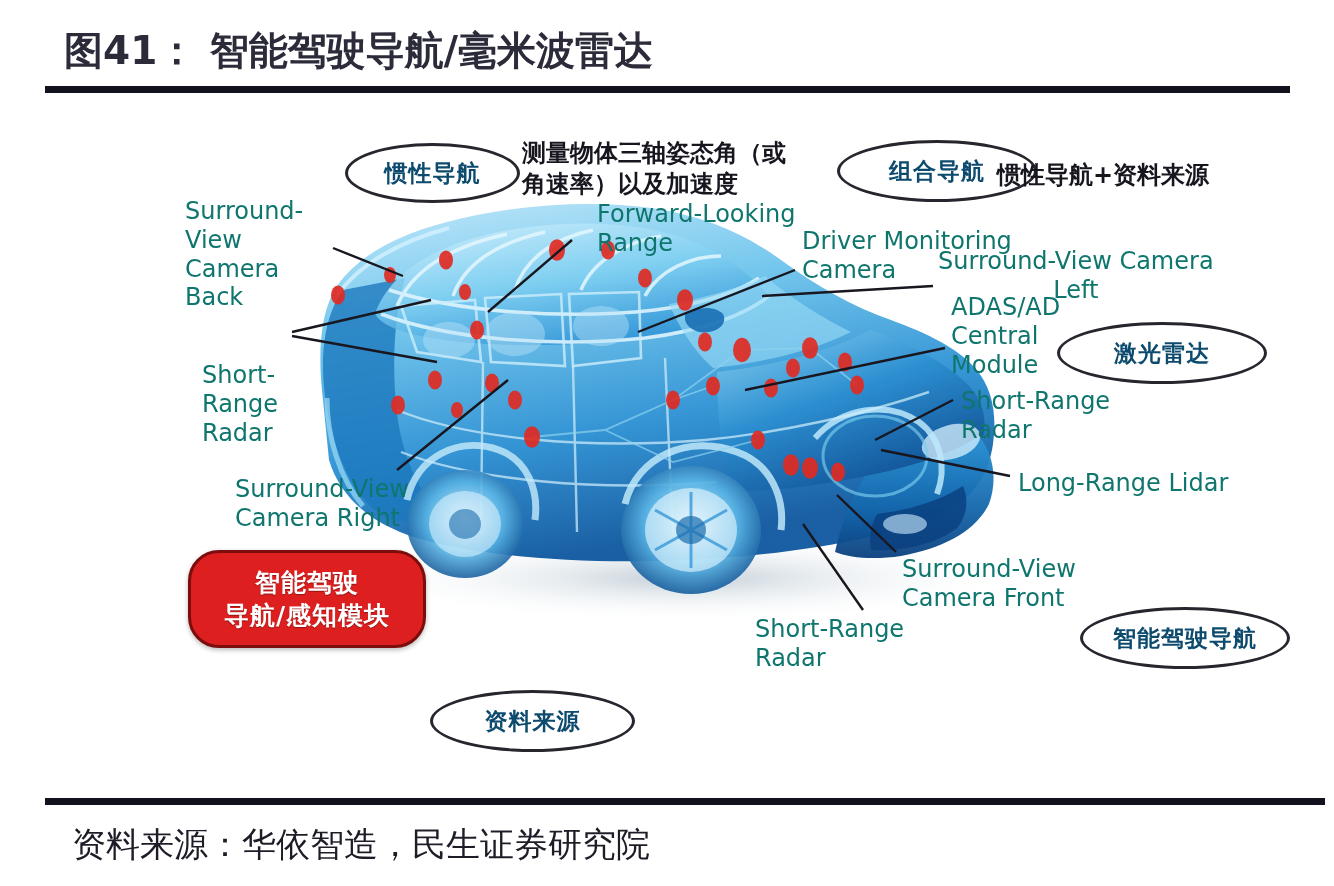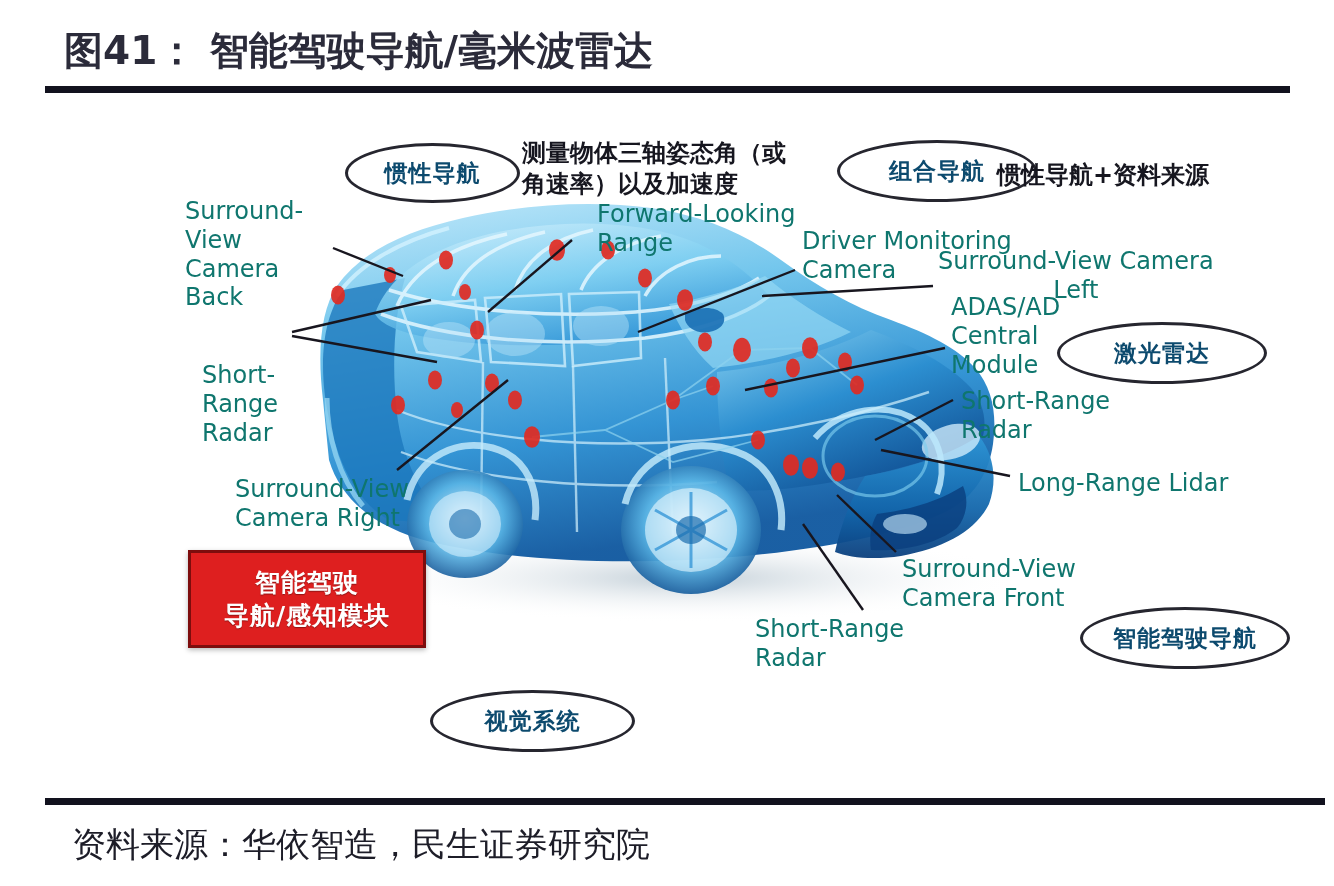--- a/index.html
+++ b/index.html
@@ -340,31 +340,31 @@
         <div class="oval" style="left: 792px; top: 40px; width: 200px; height: 62px;">
           <span>组合导航</span>
         </div>
         <div class="oval" style="left: 1012px; top: 222px; width: 210px; height: 62px;">
           <span>激光雷达</span>
         </div>
         <div class="oval" style="left: 1035px; top: 507px; width: 210px; height: 62px;">
           <span>智能驾驶导航</span>
         </div>
         <div class="oval" style="left: 385px; top: 590px; width: 205px; height: 62px;">
-          <span>视觉系统</span>
+          <span>资料来源</span>
         </div>
       </div>
 
     <div id="note-layer">
         <div class="cn-note" style="left: 477px; top: 38px; white-space: pre-line;">测量物体三轴姿态角（或
 角速率）以及加速度</div>
         <div class="cn-note" style="left: 952px; top: 60px; white-space: pre-line;">惯性导航+资料来源</div>
       </div>
 
-    <div class="red-box" id="red-box" style="left: 143px; top: 450px; width: 238px; height: 98px;">
+    <div class="red-box" id="red-box" style="left: 143px; top: 450px; width: 238px; height: 98px; border-radius: 31px;">
       <span>智能驾驶</span>
       <span>导航/感知模块</span>
     </div>
 
   </div>
 
   <div class="rule-bottom"></div>
   <div class="source">资料来源：华依智造，民生证券研究院</div>
 
 </div>

